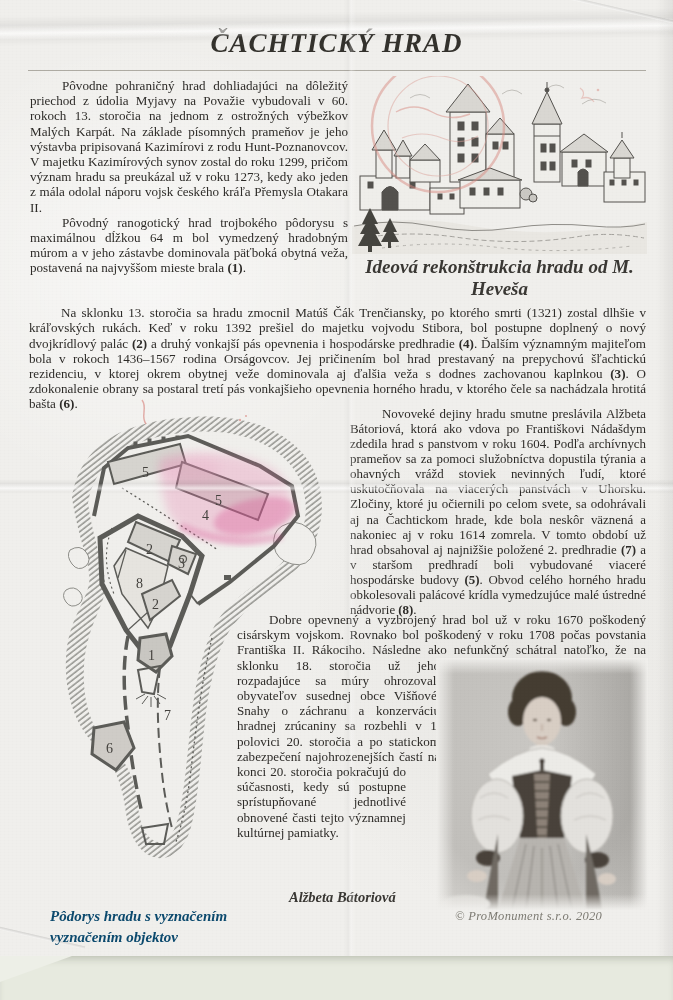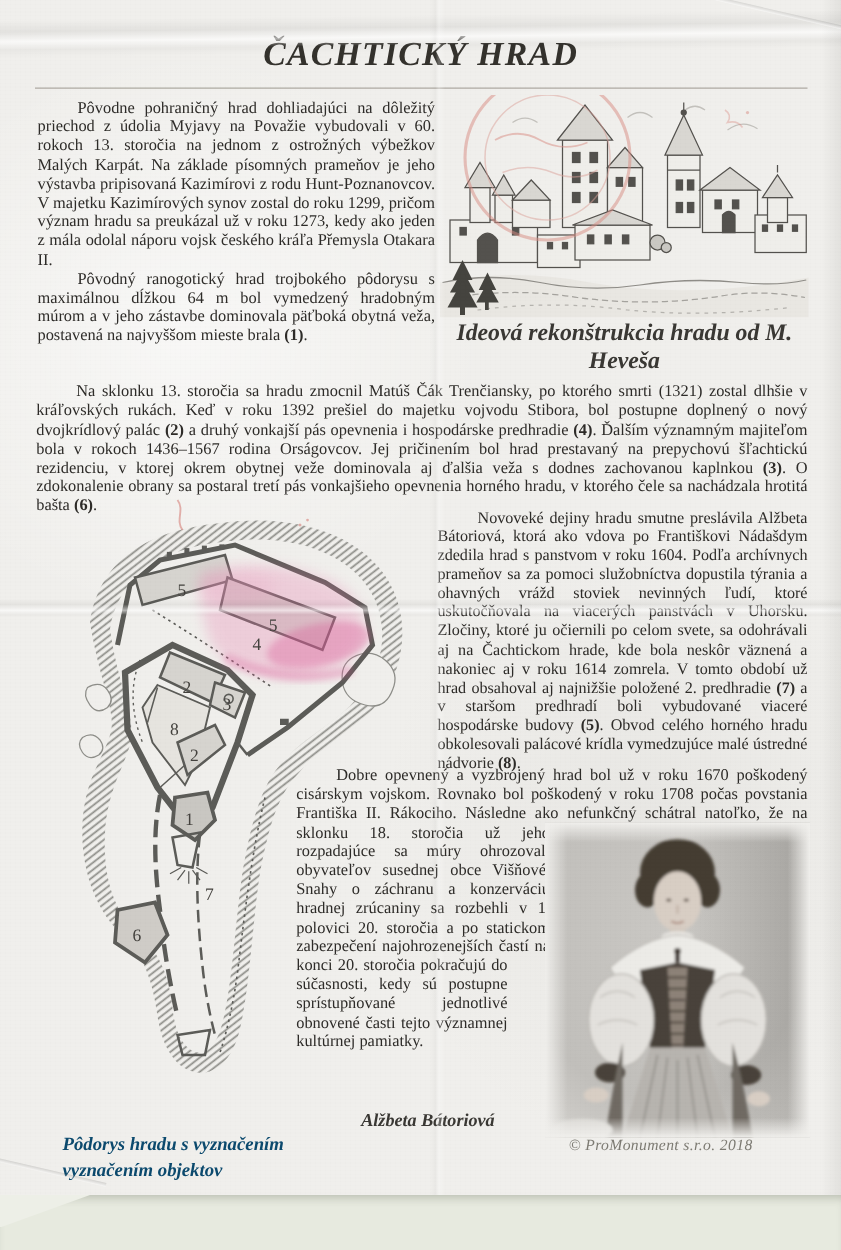--- a/index.html
+++ b/index.html
@@ -369,21 +369,21 @@
       <rect x="0" y="0" width="212" height="16" fill="url(#fadeT)"></rect>
       <rect x="0" y="236" width="212" height="16" fill="url(#fadeB)"></rect>
     </svg>
   </div>
 
   <div class="plan-caption">
     <div>Pôdorys hradu s vyznačením</div>
     <div>vyznačením objektov</div>
   </div>
   <div class="portrait-caption">Alžbeta Bátoriová</div>
-  <div class="copyright">© ProMonument s.r.o. 2018</div>
+  <div class="copyright">© ProMonument s.r.o. 2020</div>
 
   <div class="texture"></div>
   <div class="crease crease-top"></div>
   <div class="crease crease-mid"></div>
   <div class="crease crease-vert"></div>
   <div class="crease edge-right"></div>
   <div class="crease crease-tr"></div>
   <div class="crease crease-bl"></div>
   <div class="bottom-band"></div>
   <div class="corner-flap"></div>

